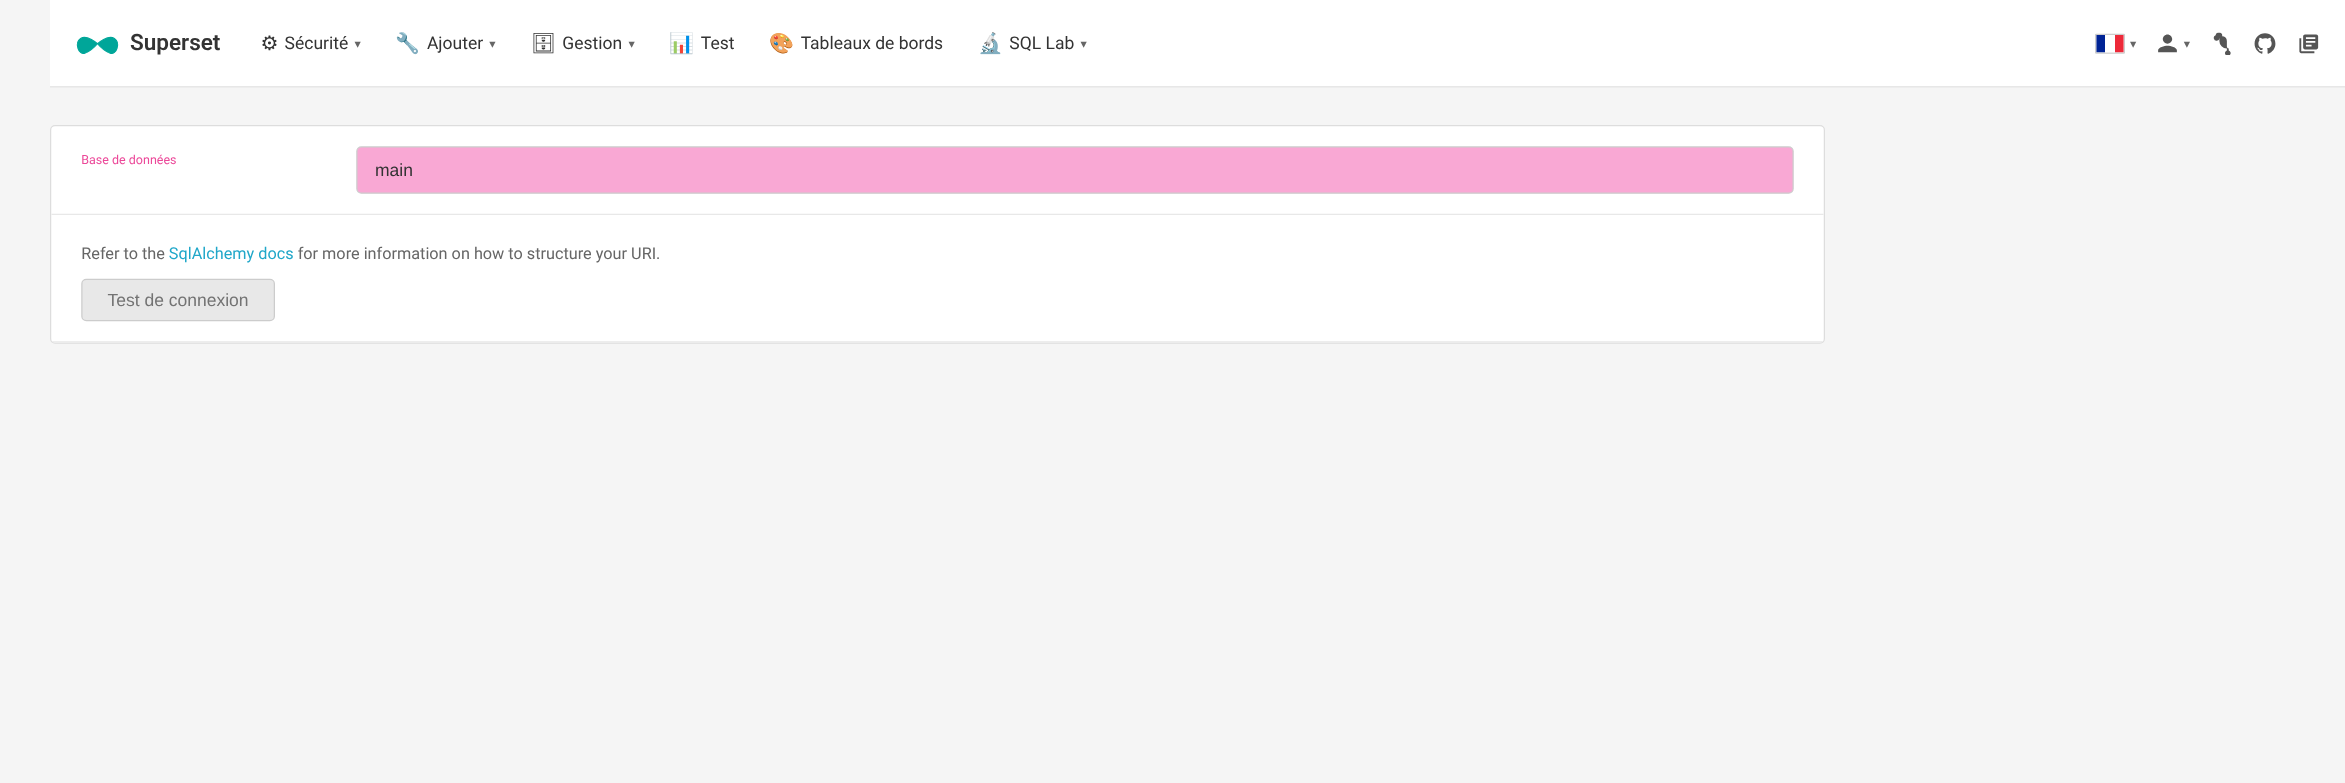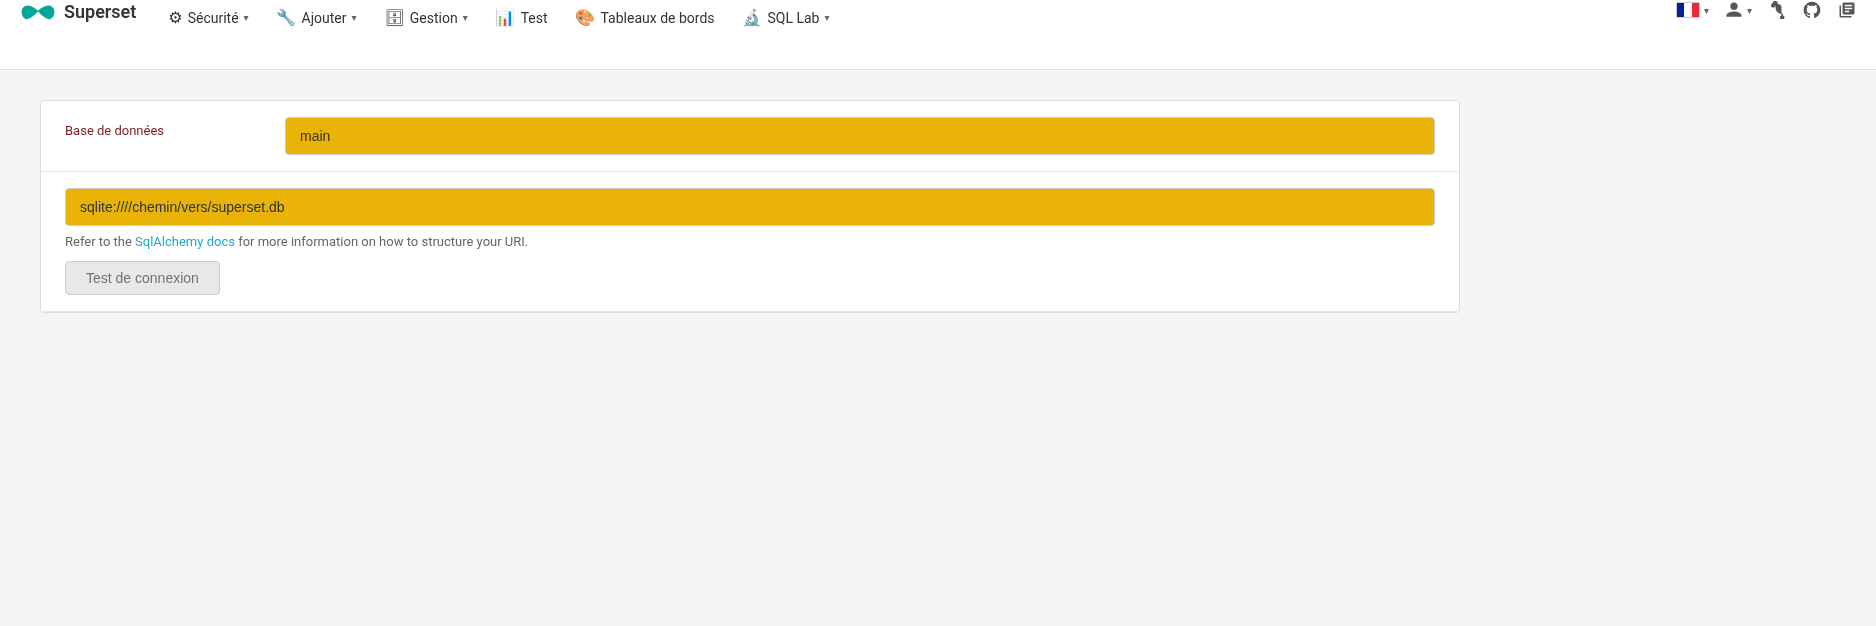--- a/index.html
+++ b/index.html
@@ -4,23 +4,24 @@
   <style>
     * { box-sizing: border-box; margin: 0; padding: 0; }
     body { font-family: -apple-system, BlinkMacSystemFont, 'Segoe UI', Roboto, sans-serif; font-size: 14px; background: #f5f5f5; color: #333; }
 
     
     .navbar {
       background: #fff;
       border-bottom: 1px solid #e0e0e0;
       height: 70px;
       display: flex;
-      align-items: flex-start;
+      align-items: center;
       padding: 0 20px;
       position: relative;
+      margin-left: 40px;
     }
     .navbar-brand {
       display: flex;
       align-items: center;
       gap: 8px;
       margin-right: 20px;
       text-decoration: none;
       color: #333;
     }
     .navbar-brand-logo {
@@ -92,37 +93,37 @@
     }
     .form-row {
       display: flex;
       align-items: flex-start;
       border-bottom: 1px solid #e8e8e8;
     }
     .form-label {
       width: 220px;
       min-width: 220px;
       padding: 22px 24px;
-      font-size: 13px;
-      color: #7f1d1d;
+      font-size: 10px;
+      color: #ec4899;
       font-weight: 400;
     }
     .form-field {
       flex: 1;
       padding: 16px 24px;
     }
     .form-input {
       width: 100%;
       border: 1px solid #ccc;
       border-radius: 4px;
       padding: 10px 14px;
       font-size: 14px;
       color: #333;
       outline: none;
-      background: #eab308;
+      background: #f9a8d4;
     }
     .form-hint {
       margin-top: 8px;
       font-size: 13px;
       color: #666;
     }
     .form-hint a {
       color: #20a7c9;
       text-decoration: none;
     }
@@ -235,21 +236,20 @@
 
     <div class="form-row">
       <div class="form-label">Base de données</div>
       <div class="form-field">
         <input class="form-input" type="text" value="main" style="">
       </div>
     </div>
 
     <div class="form-row">
       <div class="form-field">
-        <input class="form-input" type="text" value="sqlite:////chemin/vers/superset.db" style="">
         <div class="form-hint">
           <span>Refer to the </span><a href="#">SqlAlchemy docs</a><span> for more information on how to structure your URI.</span>
         </div>
         <button class="btn">Test de connexion</button>
       </div>
     </div>
   </div>
 </div>
 
 </body></html>

